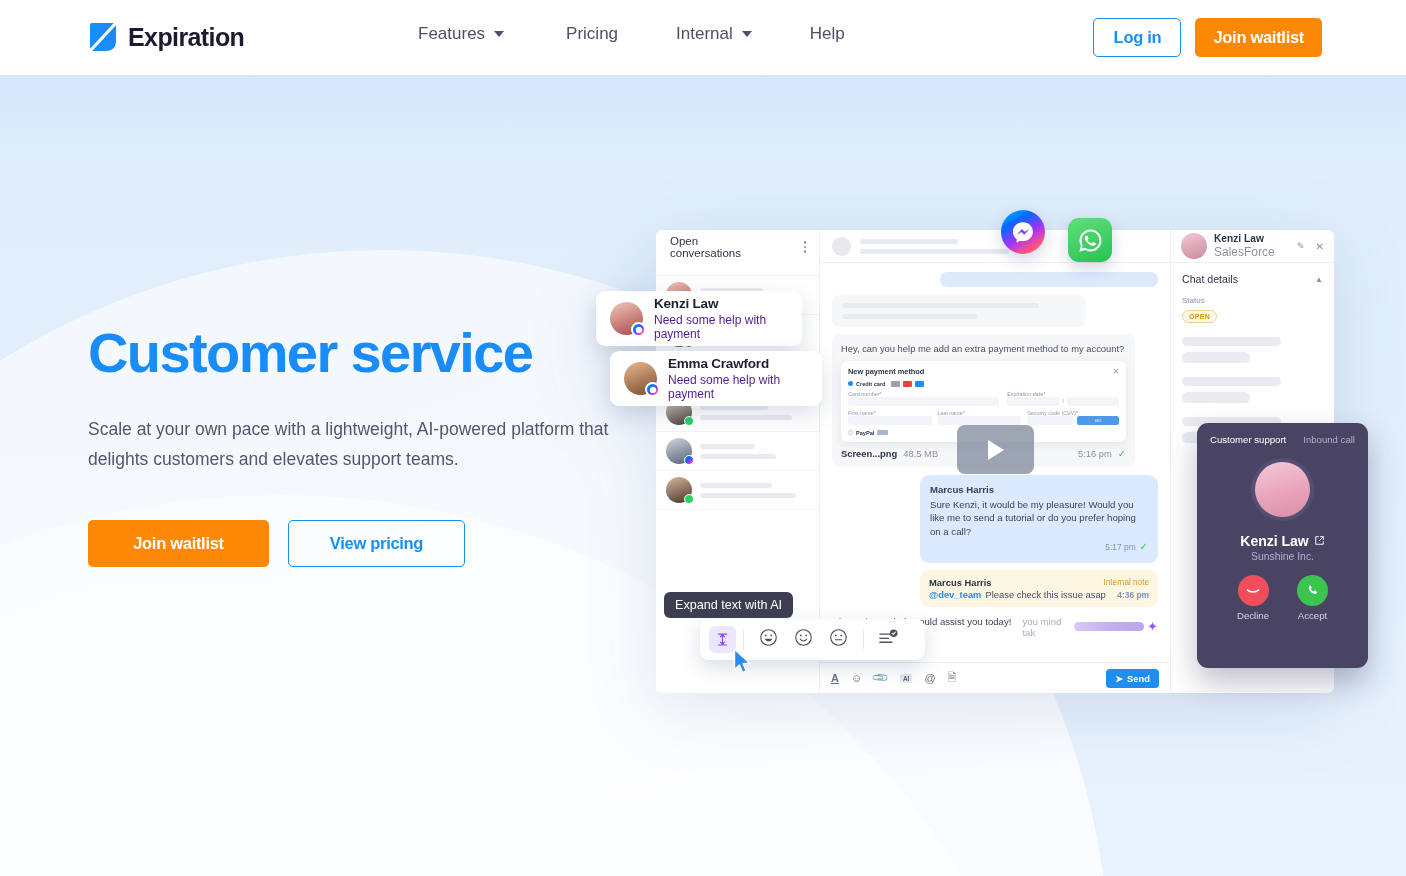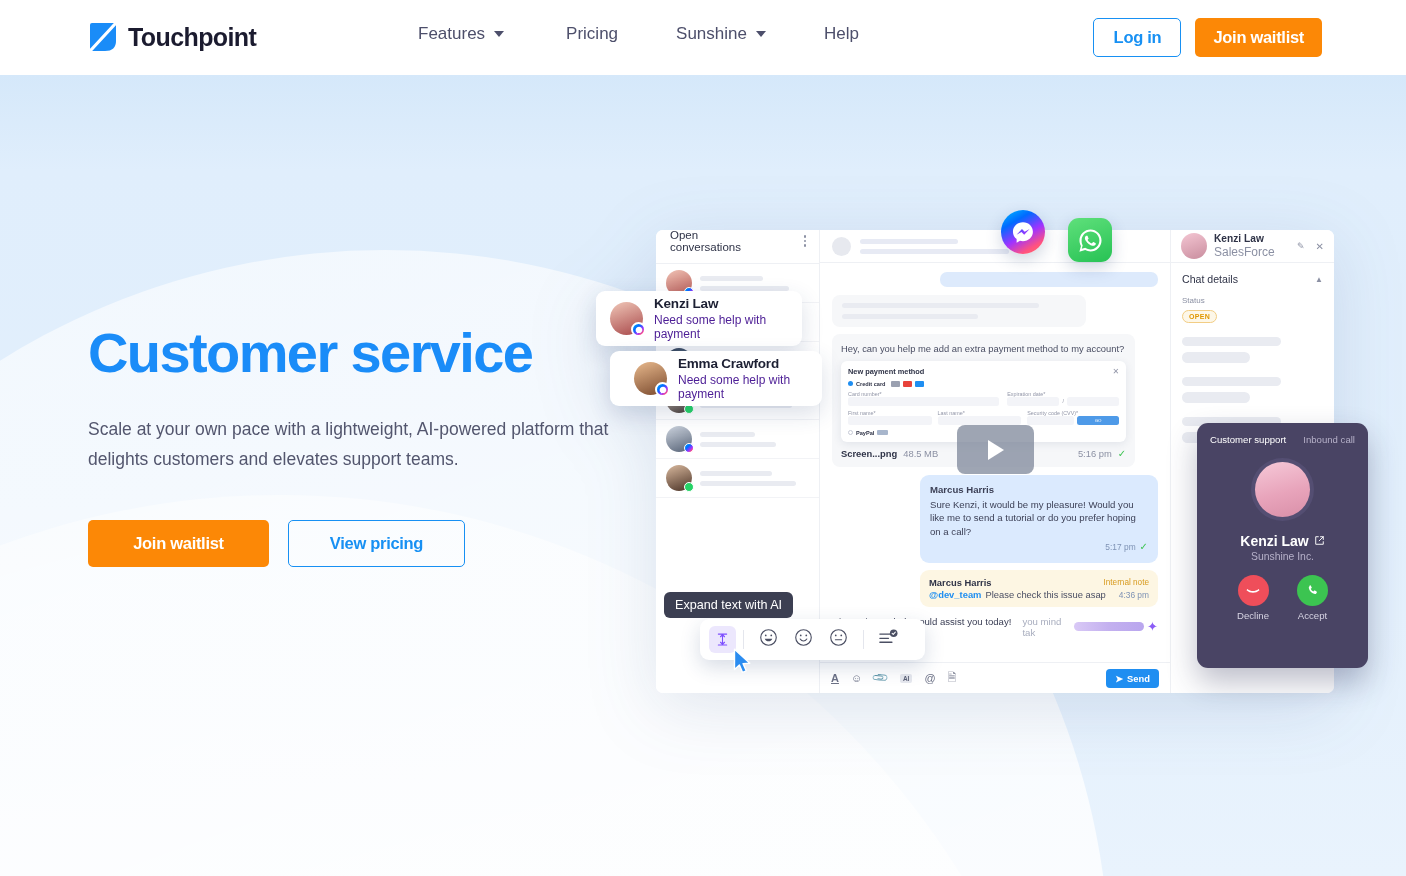--- a/index.html
+++ b/index.html
@@ -82,21 +82,21 @@
     background: transparent; color: #1790f3; font-size: 16.5px; font-weight: bold; cursor: pointer;
     display: flex; align-items: center; justify-content: center; letter-spacing: -0.3px;
   }
 
   
   .mock { position: absolute; left: 656px; top: 230px; width: 678px; height: 463px; z-index: 10;
           filter: drop-shadow(0 14px 34px rgba(40,70,120,0.13)); }
   .mock-body { position: absolute; inset: 0; background: #fff; border-radius: 7px; overflow: hidden; display: flex; }
 
   .col-left { width: 164px; background: #fff; border-right: 1px solid #eef0f4; }
-  .lp-head { height: 34px; display: flex; align-items: center; justify-content: space-between; padding: 0 13px 11px 14px; border-bottom: 1px solid #eef0f4; gap: 36px; }
+  .lp-head { height: 46px; display: flex; align-items: center; justify-content: space-between; padding: 0 13px 11px 14px; border-bottom: 1px solid #eef0f4; gap: 36px; }
   .lp-title { font-size: 11.5px; color: #2f3347; font-weight: 500; }
   .dots-v { display:flex; flex-direction:column; gap:2px; cursor:pointer; }
   .dots-v i { width:2.5px; height:2.5px; border-radius:50%; background:#8b90a3; display:block; }
 
   .conv-row { height: 39px; display: flex; align-items: center; gap: 8px; padding: 0 10px; border-bottom: 1px solid #f2f3f6; }
   .av { width: 26px; height: 26px; border-radius: 50%; position: relative; flex: 0 0 auto; overflow: visible; }
   .av .pic { width: 26px; height: 26px; border-radius: 50%; display:block; overflow:hidden; }
   .badge { position: absolute; right: -2px; bottom: -1px; width: 10px; height: 10px; border-radius: 50%; border: 1.6px solid #fff; }
   .bdg-msgr { background: linear-gradient(135deg,#00b2ff,#006aff 35%,#a033ff 65%,#ff5280 85%,#ff7061); }
   .bdg-wa { background: #25d366; }
@@ -121,21 +121,21 @@
   .rp-name { font-size: 10.2px; color: #2f3347; font-weight: 600; line-height: 1.28; }
   .rp-sub { font-size: 12px; color: #8b90a3; line-height: 1.28; }
   .rp-sec { padding: 10px 11px 0 11px; }
   .rp-sec-title { font-size: 10.6px; color: #2f3347; display:flex; justify-content:space-between; align-items:center; }
   .rp-lbl { font-size: 8px; color: #8b90a3; margin-top: 11px; }
   .chip-open { display:inline-block; margin-top:4px; font-size: 7px; font-weight: bold; color: #e09600; border:1px solid #f2cd84; background:#fdf7e8; border-radius: 9px; padding: 2px 6px; letter-spacing: .3px; }
 
   
   .float { position: absolute; background: #fff; border-radius: 9px; box-shadow: 0 8px 22px rgba(35,60,110,0.16); }
   .fc-kenzi { left: -60px; top: 61px; width: 206px; height: 55px; display:flex; align-items:center; gap:11px; padding: 0 14px; }
-  .fc-emma { left: -46px; top: 121px; width: 212px; height: 55px; display:flex; align-items:center; gap:11px; padding: 0 24px; }
+  .fc-emma { left: -46px; top: 121px; width: 212px; height: 55px; display:flex; align-items:center; gap:11px; padding: 0 14px; }
   .fc-name { font-size: 13.5px; font-weight: bold; color: #1d2033; letter-spacing: -0.2px; }
   .fc-msg { font-size: 12px; color: #4c1d95; margin-top: 2px; }
   .av-lg { width: 33px; height: 33px; border-radius: 50%; position: relative; flex:0 0 auto; }
   .av-lg .pic { width:33px; height:33px; border-radius:50%; overflow:hidden; display:block; }
   .badge-lg { position:absolute; right:-3px; bottom:-2px; width:15px; height:15px; border-radius:50%; border:2px solid #fff; display:flex; align-items:center; justify-content:center; }
 
   .soc { position:absolute; border-radius: 50%; box-shadow: 0 6px 16px rgba(40,70,120,0.22); }
   .soc-msgr { left: 1001px; top: 210px; width: 44px; height: 44px; background: linear-gradient(150deg,#00b2ff 5%,#006aff 28%,#a033ff 56%,#ff5280 80%,#ff7061 100%); display:flex; align-items:center; justify-content:center; z-index: 30; }
   .soc-wa { left: 1068px; top: 218px; width: 44px; height: 44px; border-radius: 11px; background: linear-gradient(160deg,#5fe07b,#27c254); display:flex; align-items:center; justify-content:center; z-index: 30; }
 
@@ -192,33 +192,33 @@
   </div>
 
   <div class="header">
     <div class="logo-wrap">
       <div class="logo-mark">
         <svg width="30" height="32" viewBox="0 0 30 32">
           <path d="M2 4 Q2 2 4 2 L28 2 L28 20 Q28 30 17 30 L4 30 Q2 30 2 28 Z" fill="#1a8cf8"></path>
           <path d="M27 3 L3 29" stroke="#ffffff" stroke-width="3.2" fill="none" stroke-linecap="round"></path>
         </svg>
       </div>
-      <span class="logo-text">Touchpoint</span>
+      <span class="logo-text">Expiration</span>
     </div>
 
     <div class="nav">
       <div class="nav-item nav-gap1">
         <span>Features</span>
         <span class="caret"></span>
       </div>
       <div class="nav-item nav-gap2">
         <span>Pricing</span>
       </div>
       <div class="nav-item nav-gap3">
-        <span>Sunshine</span>
+        <span>Internal</span>
         <span class="caret"></span>
       </div>
       <div class="nav-item">
         <span>Help</span>
       </div>
     </div>
 
     <div class="hdr-btns">
       <div class="btn-login">Log in</div>
       <div class="btn-waitlist-top">Join waitlist</div>
@@ -403,21 +403,21 @@
 
           <div style="display:flex; justify-content:flex-end; margin-top:7px;">
             <div class="bub-note" style="width:73%;">
               <div class="note-hd">
                 <span class="note-name">Marcus Harris</span>
                 <span class="note-tag">Internal note</span>
               </div>
               <div style="display:flex; align-items:baseline; gap:4px; margin-top:1px;justify-content:flex-end;">
                 <span class="mention">@dev_team</span>
                 <span style="color:#4a4e63;">Please check this issue asap</span>
-                <span class="msg-time" style="margin-left:auto;">4:36 pm</span>
+                <span class="msg-time" style="margin-left:auto;font-weight:bold;">4:36 pm</span>
               </div>
             </div>
           </div>
 
           <div style="margin-top:9px; display:flex; align-items:center; gap:3px;">
             <span class="composer-text">Hi Kenzi, I'm glad I could assist you today! Would</span>
             <span class="composer-text composer-ghost">you mind tak</span>
             <span class="ai-gradient"></span>
             <span style="color:#8b5cf6; font-size:13px; line-height:1;">✦</span>
           </div>

